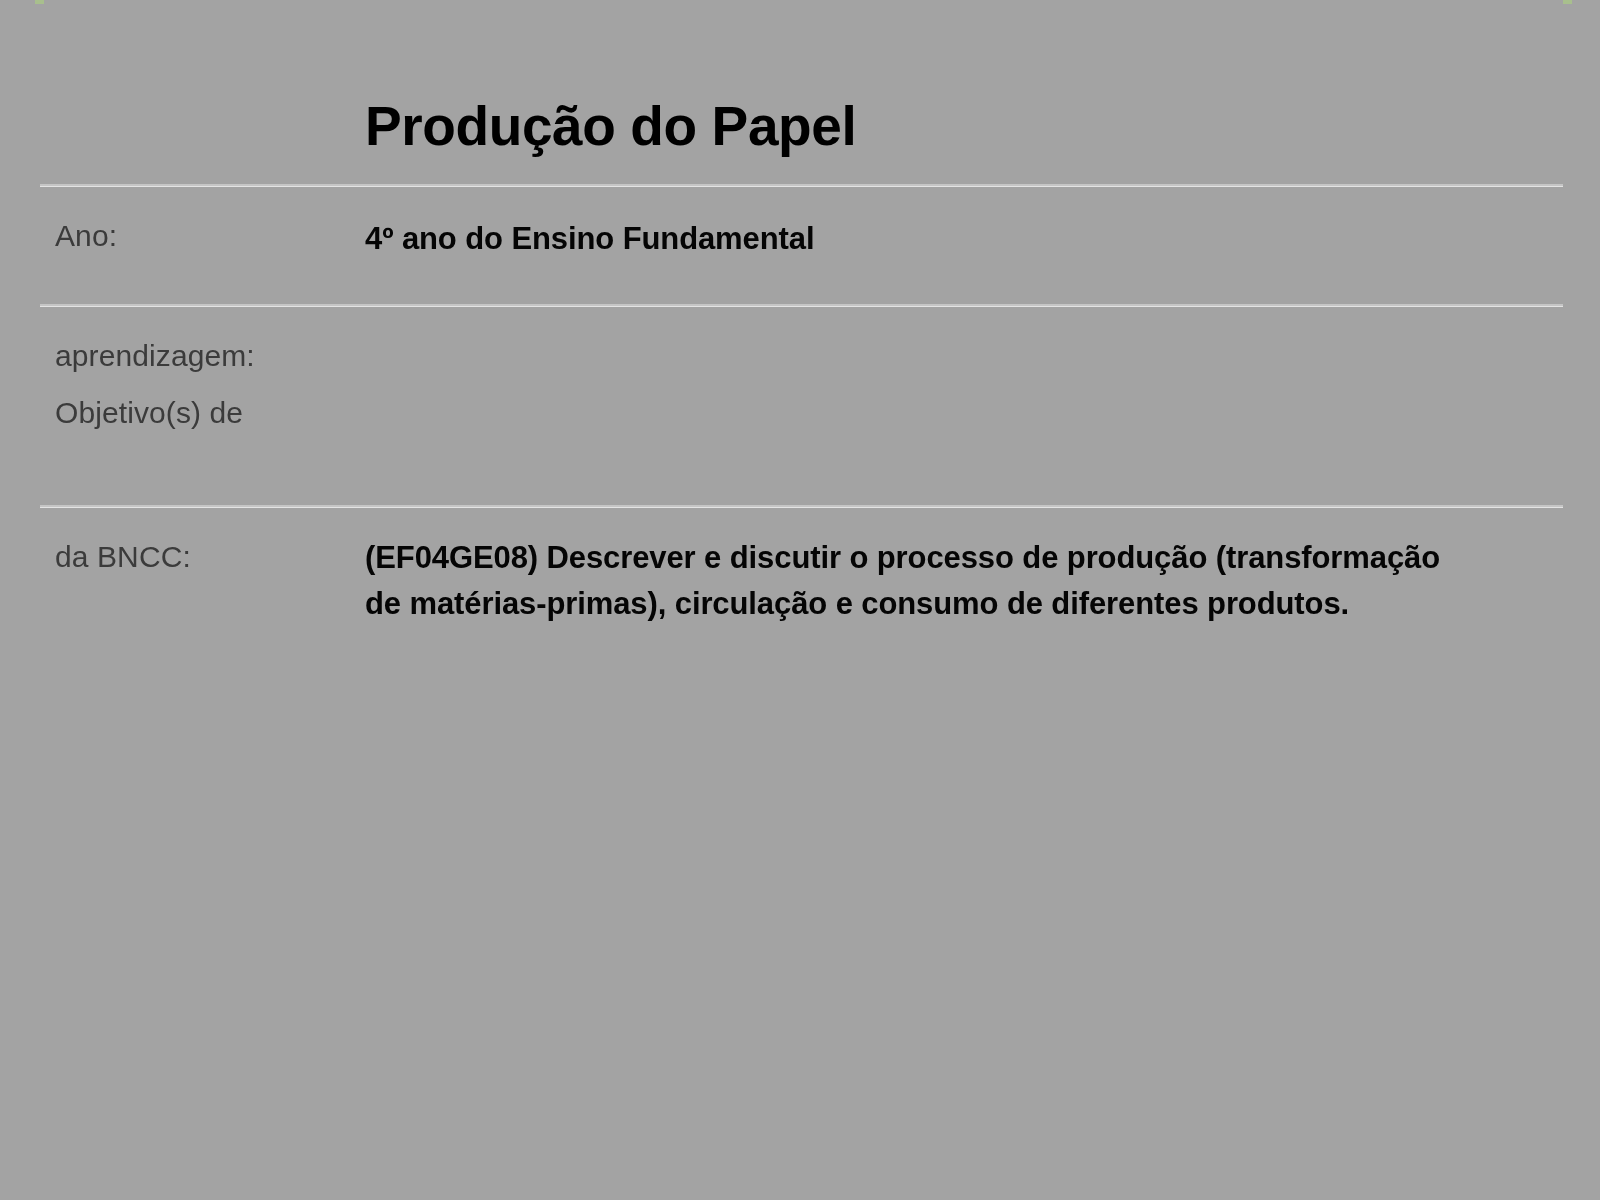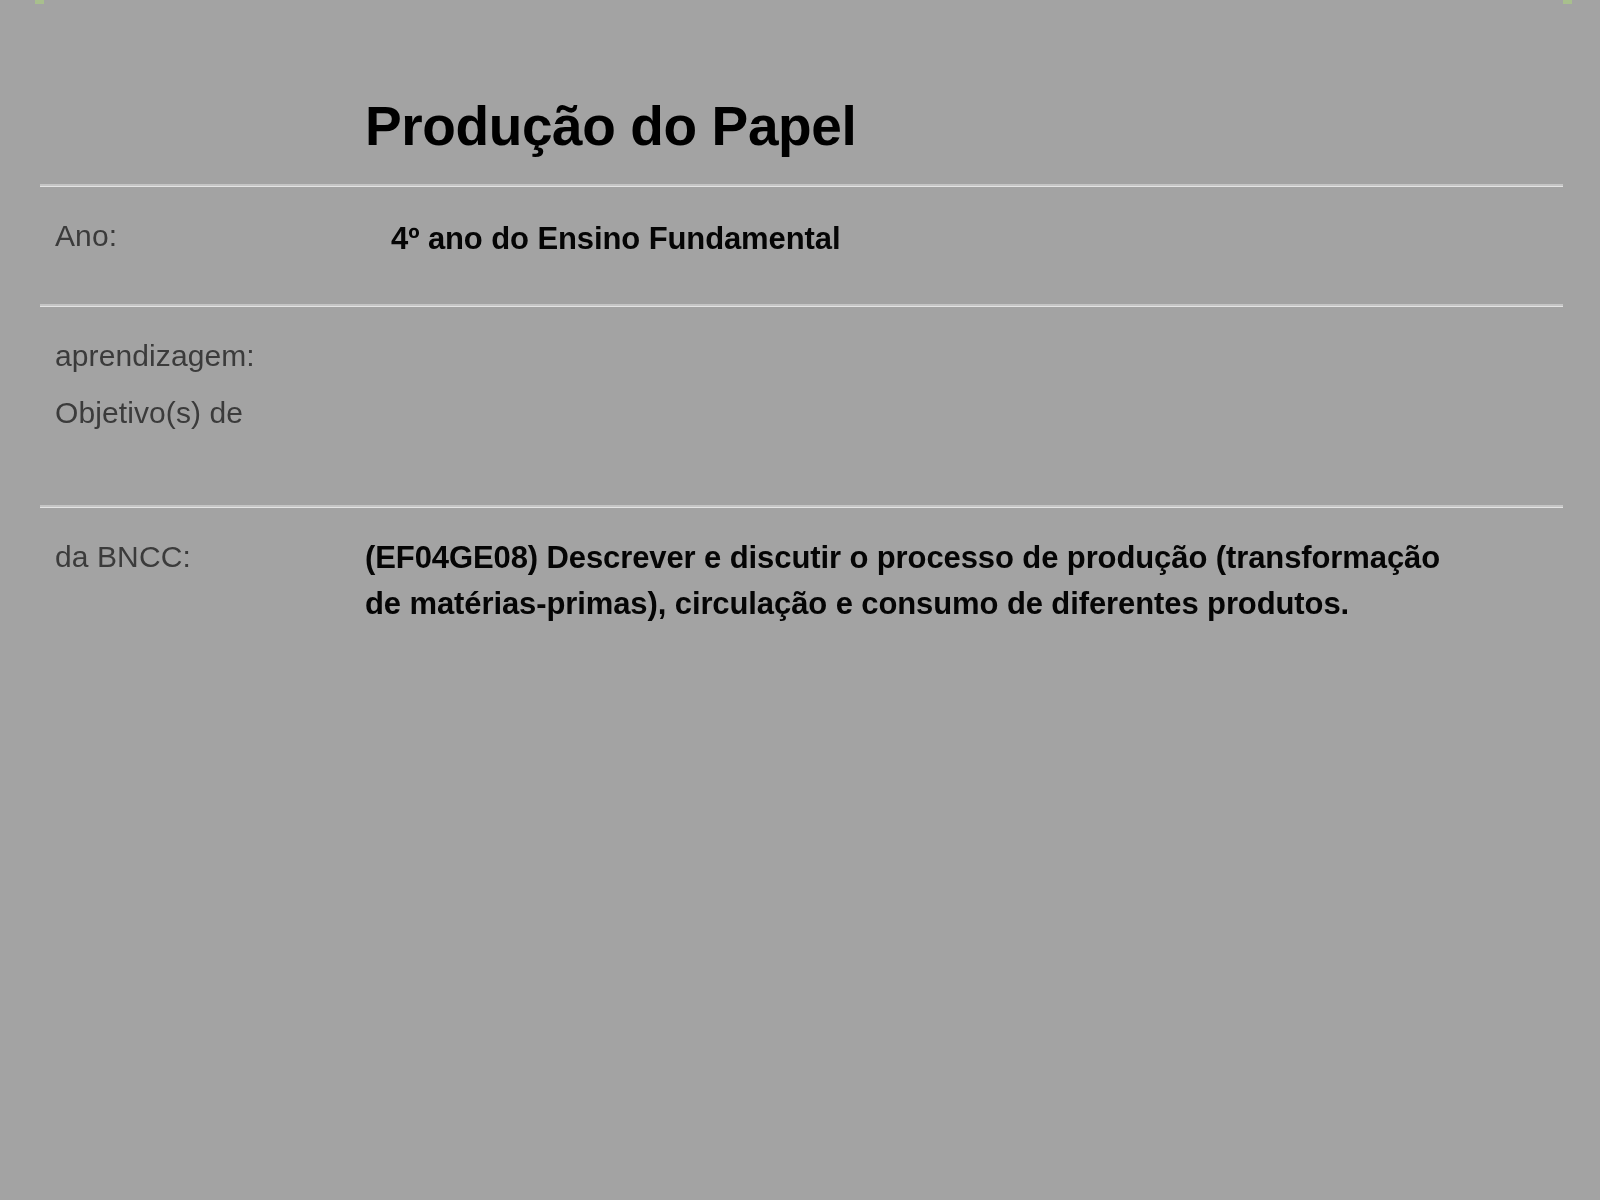--- a/index.html
+++ b/index.html
@@ -92,21 +92,21 @@
 
   
   .row-ano          { padding-top: 20px; padding-bottom: 40px; }
   .row-objetivo     { padding-top: 20px; padding-bottom: 64px; }
   .row-habilidade   { padding-top: 20px; padding-bottom: 0; }
 
   .row-ano .label       { padding-top: 2px; }
   .row-objetivo .label  { padding-top: 2px; }
   .row-habilidade .label{ padding-top: 2px; }
 
-  .row-ano .value       { padding-top: 10px; margin-left: 26px; }
+  .row-ano .value       { padding-top: 10px; }
   .row-objetivo .value  { padding-top: 8px; }
   .row-habilidade .value{ padding-top: 8px; }
 </style>
 </head>
 <body>
 
 <div class="page">
 
   <span class="top-mark left"></span>
   <span class="top-mark right"></span>

